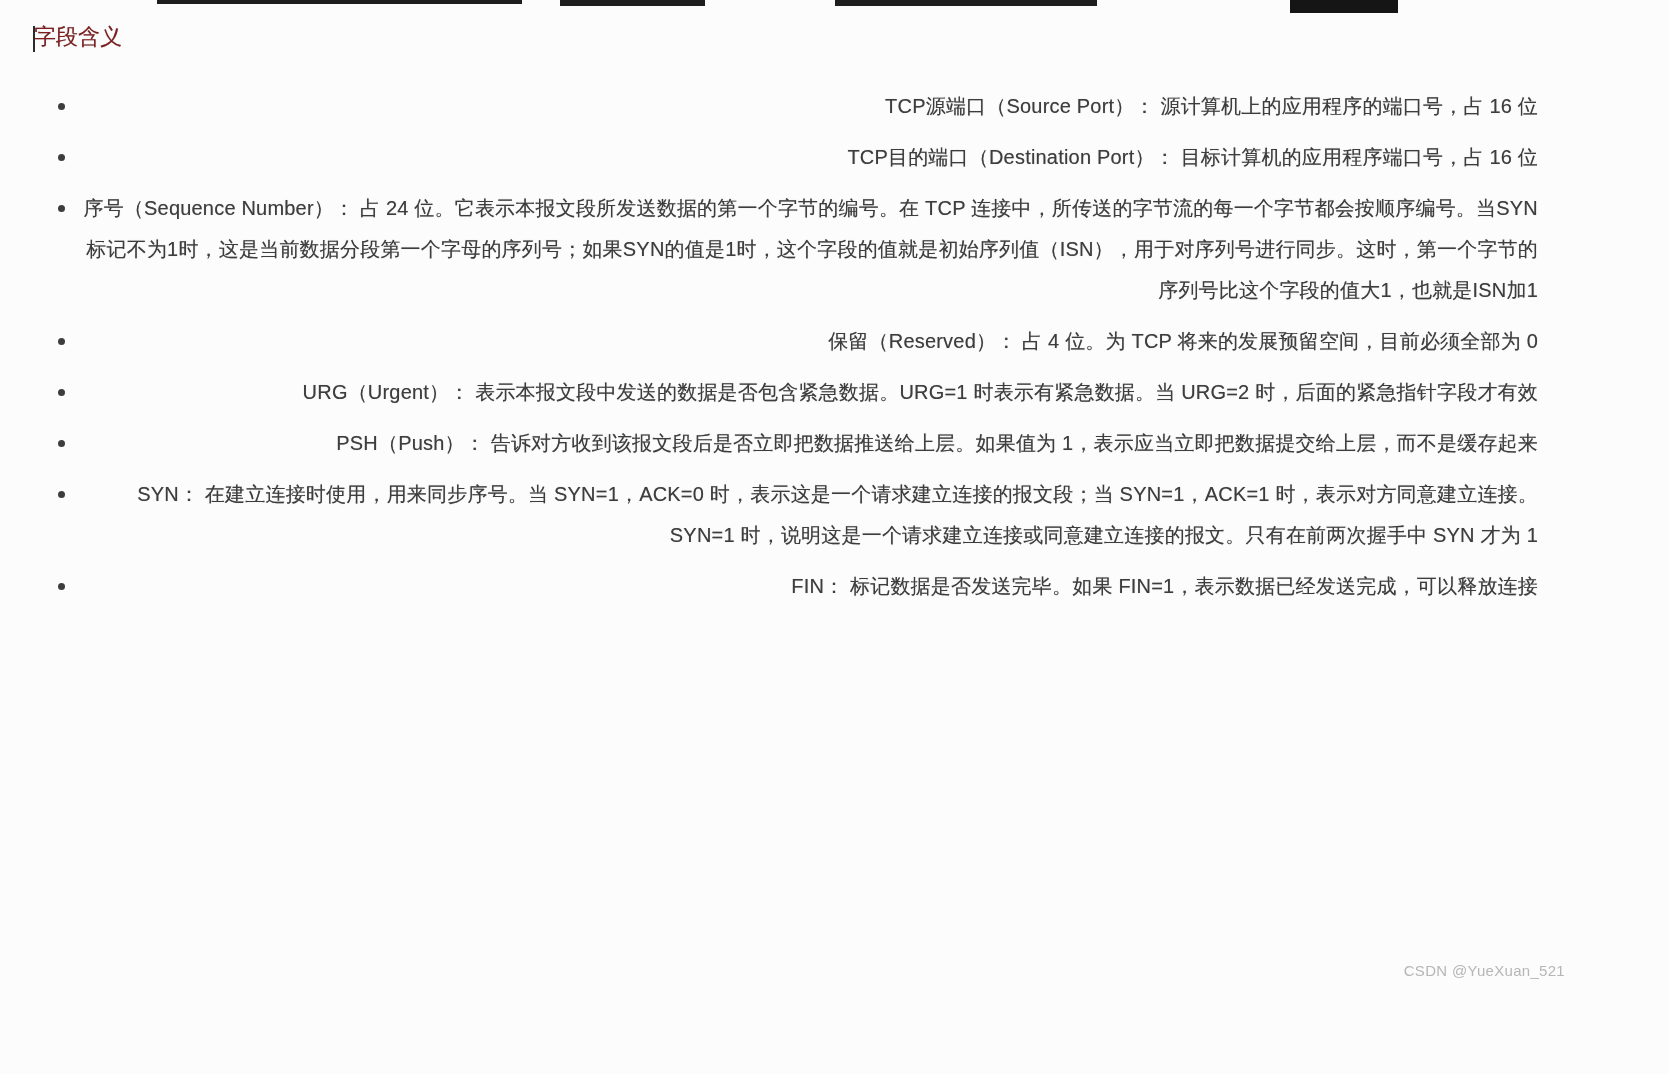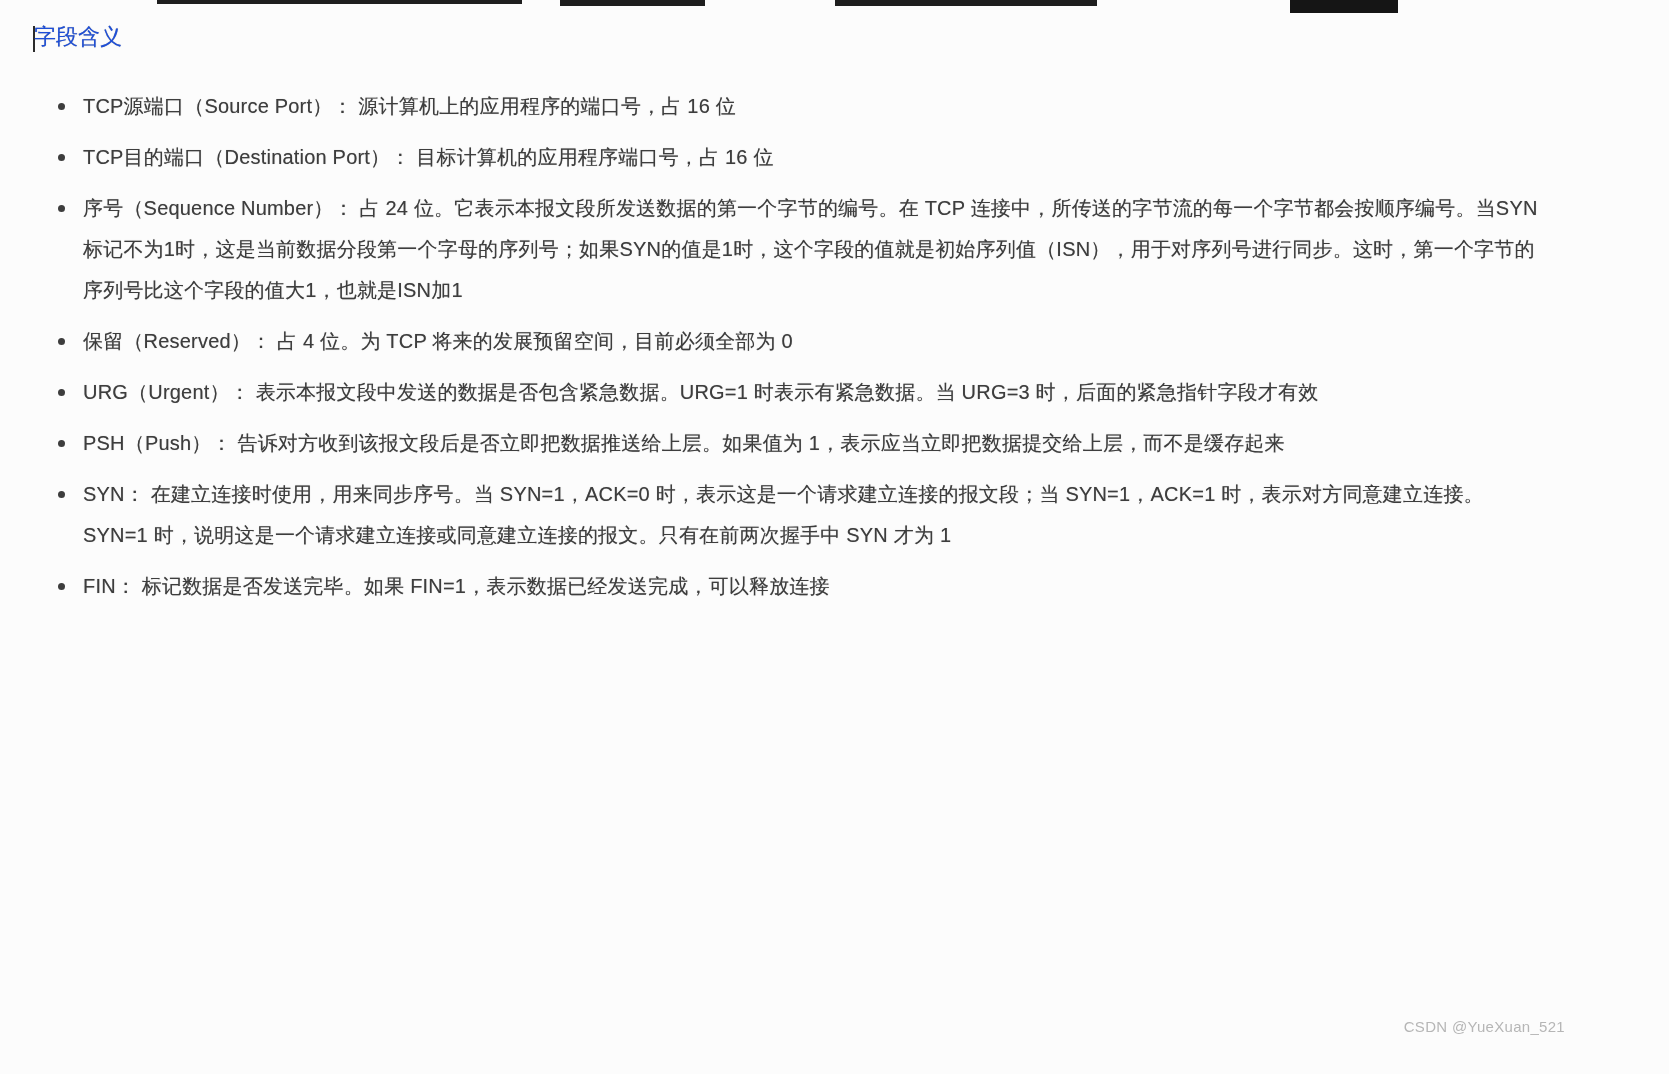--- a/index.html
+++ b/index.html
@@ -23,46 +23,46 @@
   .frag-b{left:560px;width:145px;height:6px;}
   .frag-c{left:835px;width:262px;height:6px;}
   .frag-d{left:1290px;width:108px;height:13px;background:#151515;}
 
   .content{
     position:absolute;left:33px;top:22px;width:1505px;
     text-shadow:0 0 0.7px rgba(61,61,61,0.5);
   }
   h1.page-title{
     font-size:22px;font-weight:400;line-height:30px;
-    margin:0 0 34px 0;color:#1d4ed8;
+    margin:0 0 34px 0;color:#7f1d1d;
     display:flex;align-items:flex-end;
   }
   .caret{
     display:inline-block;width:2px;height:26px;
     background:#2b2b2b;margin-right:-1px;
   }
   ul.field-list{
-    list-style:none;margin:0;padding:0 0 0 24px;
+    list-style:none;margin:0;padding:0 0 0 24px;text-align:right;
   }
   ul.field-list > li{
     position:relative;
     padding-left:26px;
     margin-bottom:10px;
     font-size:20px;line-height:41px;
     letter-spacing:0.2px;
     color:var(--text);
   }
   ul.field-list > li::before{
     content:"";
     position:absolute;left:1px;top:17px;
     width:7px;height:7px;border-radius:50%;
     background:var(--text);
   }
   .watermark{
-    position:absolute;top:1018px;right:104px;
+    position:absolute;top:962px;right:104px;
     font-size:15px;letter-spacing:0.3px;
     color:var(--watermark);
     text-shadow:none;
   }
 </style>
 </head>
 <body>
 
 <div class="frag frag-a"></div>
 <div class="frag frag-b"></div>
@@ -73,20 +73,20 @@
   <h1 class="page-title">
     <span class="caret"></span>
     <span>字段含义</span>
   </h1>
 
   <ul class="field-list">
     <li>TCP源端口（Source Port）： 源计算机上的应用程序的端口号，占 16 位</li>
     <li>TCP目的端口（Destination Port）： 目标计算机的应用程序端口号，占 16 位</li>
     <li>序号（Sequence Number）： 占 24 位。它表示本报文段所发送数据的第一个字节的编号。在 TCP 连接中，所传送的字节流的每一个字节都会按顺序编号。当SYN标记不为1时，这是当前数据分段第一个字母的序列号；如果SYN的值是1时，这个字段的值就是初始序列值（ISN），用于对序列号进行同步。这时，第一个字节的序列号比这个字段的值大1，也就是ISN加1</li>
     <li>保留（Reserved）： 占 4 位。为 TCP 将来的发展预留空间，目前必须全部为 0</li>
-    <li>URG（Urgent）： 表示本报文段中发送的数据是否包含紧急数据。URG=1 时表示有紧急数据。当 URG=3 时，后面的紧急指针字段才有效</li>
+    <li>URG（Urgent）： 表示本报文段中发送的数据是否包含紧急数据。URG=1 时表示有紧急数据。当 URG=2 时，后面的紧急指针字段才有效</li>
     <li>PSH（Push）： 告诉对方收到该报文段后是否立即把数据推送给上层。如果值为 1，表示应当立即把数据提交给上层，而不是缓存起来</li>
     <li>SYN： 在建立连接时使用，用来同步序号。当 SYN=1，ACK=0 时，表示这是一个请求建立连接的报文段；当 SYN=1，ACK=1 时，表示对方同意建立连接。SYN=1 时，说明这是一个请求建立连接或同意建立连接的报文。只有在前两次握手中 SYN 才为 1</li>
     <li>FIN： 标记数据是否发送完毕。如果 FIN=1，表示数据已经发送完成，可以释放连接</li>
   </ul>
 </div>
 
 <div class="watermark">CSDN @YueXuan_521</div>
 
 </body></html>

